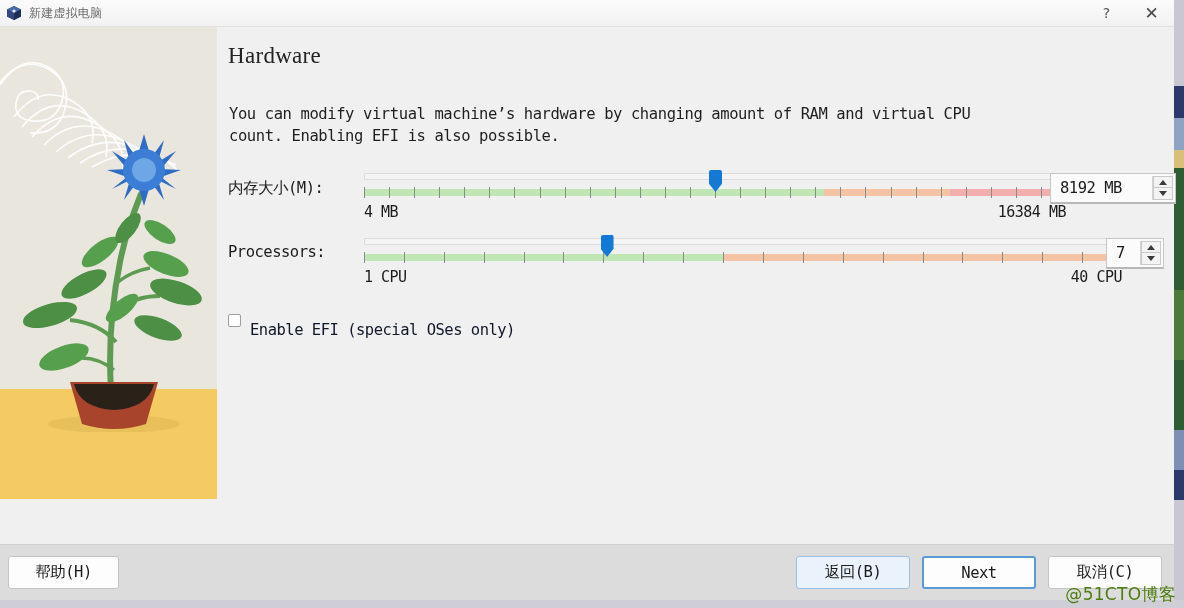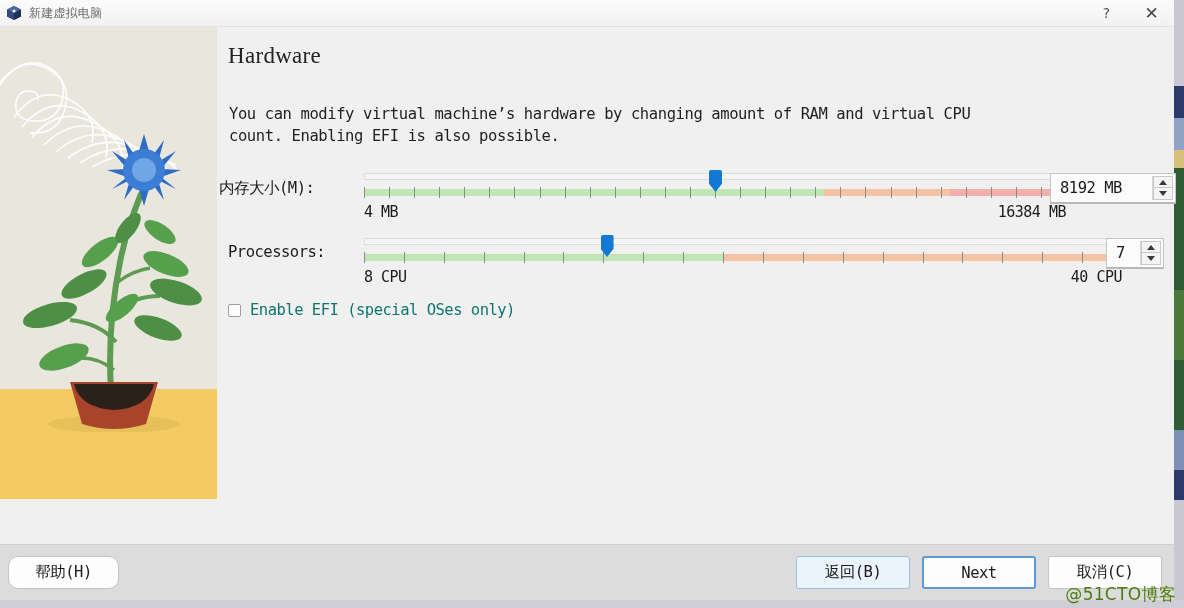--- a/index.html
+++ b/index.html
@@ -302,23 +302,24 @@
     width: 13px;
     height: 13px;
     border: 1px solid #9e9e9e;
     background: #fdfdfd;
     border-radius: 2px;
     box-sizing: border-box;
     margin-right: 9px;
   }
   .checkrow-label {
     font-size: 15.5px;
-    color: #0f766e;
+    color: #0f172a;
     font-family: "DejaVu Sans Mono", monospace;
     letter-spacing: -0.5px;
+    margin-top: 20px;
   }
 
   
   .footer {
     position: absolute;
     left: 0;
     bottom: 0;
     width: 1174px;
     height: 55px;
     background: #dcdcdc;
@@ -333,21 +334,21 @@
     border-radius: 3px;
     display: flex;
     align-items: center;
     justify-content: center;
     font-size: 15.5px;
     color: #1b1b1b;
     font-family: "DejaVu Sans Mono", monospace;
     letter-spacing: -0.5px;
     box-sizing: border-box;
   }
-  .btn-help   { left: 8px;   width: 111px; border-radius: 10px; }
+  .btn-help   { left: 8px;   width: 111px; }
   .btn-back   { left: 796px; width: 114px; background: #eaf2fb; border-color: #9cc0e4; }
   .btn-next   { left: 922px; width: 114px; border: 2px solid #5b9bd5; background: #fdfdfd; }
   .btn-cancel { left: 1048px; width: 114px; }
 
   .watermark {
     position: absolute;
     right: 8px;
     bottom: 2px;
     font-family: "DejaVu Sans", sans-serif;
     font-size: 17px;
@@ -439,21 +440,21 @@
           <path d="M66 252 L146 252 L143 262 Q106 272 69 262 Z" fill="#a8442c" opacity="0.0"></path>
         </svg>
       </div>
 
       <div class="main">
 
         <div class="page-title">Hardware</div>
         <div class="page-desc">You can modify virtual machine’s hardware by changing amount of RAM and virtual CPU count. Enabling EFI is also possible.</div>
 
         <div class="row">
-          <div class="row-label" style="left:2px; top:151px;">内存大小(M):</div>
+          <div class="row-label" style="left:11px; top:151px;">内存大小(M):</div>
 
           <div class="slider" style="left:123px; top:142px; width:702px;">
             <div class="slider-groove"></div>
             <div class="slider-zones">
               <div class="zone" id="mem-zone-green" style="left: 0%; width: 65.5%; background: rgb(191, 230, 180);"></div>
               <div class="zone" id="mem-zone-orange" style="left: 65.5%; width: 18%; background: rgb(244, 195, 164);"></div>
               <div class="zone" id="mem-zone-red" style="left: 83.5%; width: 16.5%; background: rgb(243, 174, 174);"></div>
             </div>
             <div class="ticks" id="mem-ticks">
                 <div class="tick" style="left: 0%;"></div>
@@ -529,21 +530,21 @@
                 <div class="tick" style="left: 63.1579%;"></div>
                 <div class="tick" style="left: 68.4211%;"></div>
                 <div class="tick" style="left: 73.6842%;"></div>
                 <div class="tick" style="left: 78.9474%;"></div>
                 <div class="tick" style="left: 84.2105%;"></div>
                 <div class="tick" style="left: 89.4737%;"></div>
                 <div class="tick" style="left: 94.7368%;"></div>
                 <div class="tick" style="left: 100%;"></div>
               </div>
             <div class="handle" id="cpu-handle" style="left: 32%;"></div>
-            <div class="slider-min">8 CPU</div>
+            <div class="slider-min">1 CPU</div>
             <div class="slider-max">40 CPU</div>
           </div>
 
           <div class="spinbox" style="left:889px; top:211px; width:58px; height:31px;">
             <div class="spin-value">7</div>
             <div class="spin-arrows">
               <div class="spin-arrow">
                 <span class="arrow-up"></span>
               </div>
               <div class="spin-arrow">

